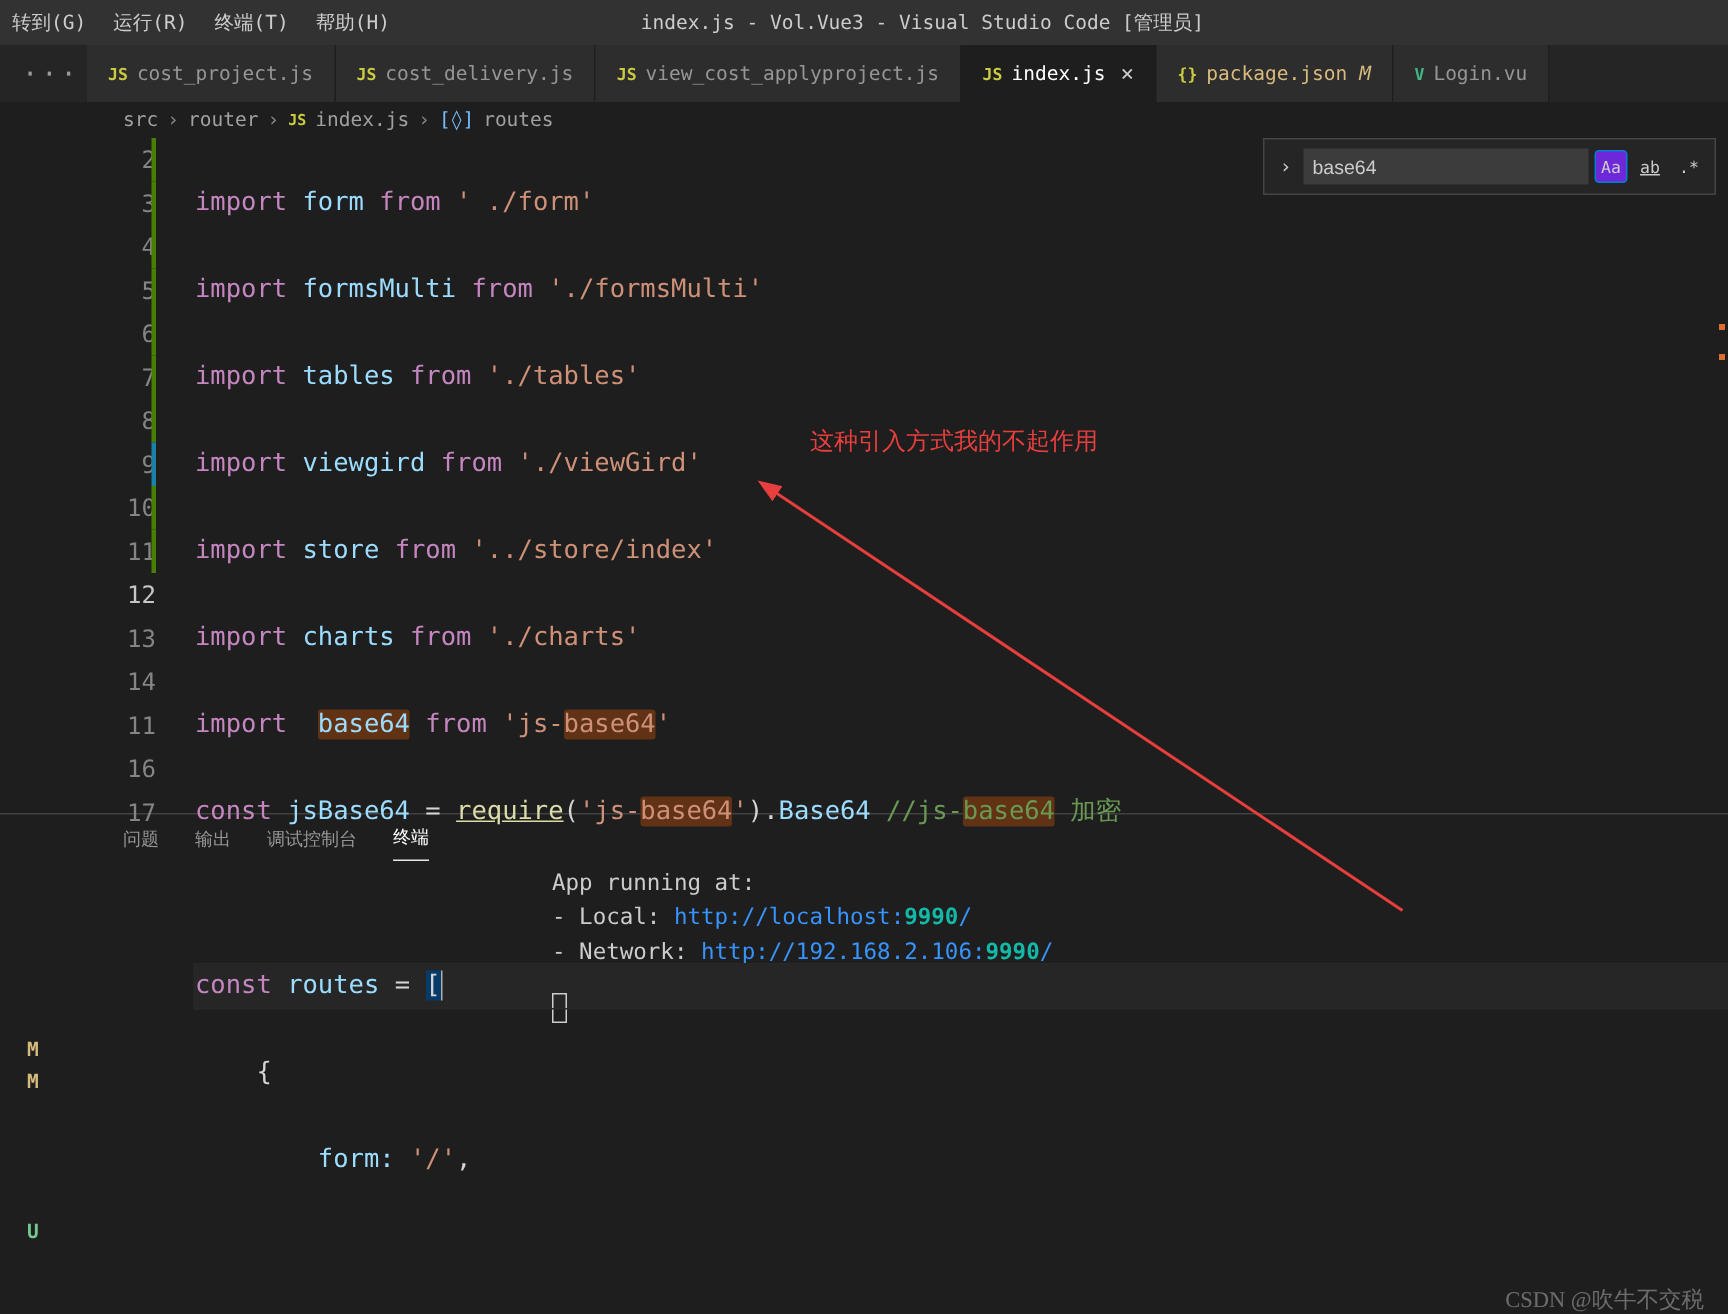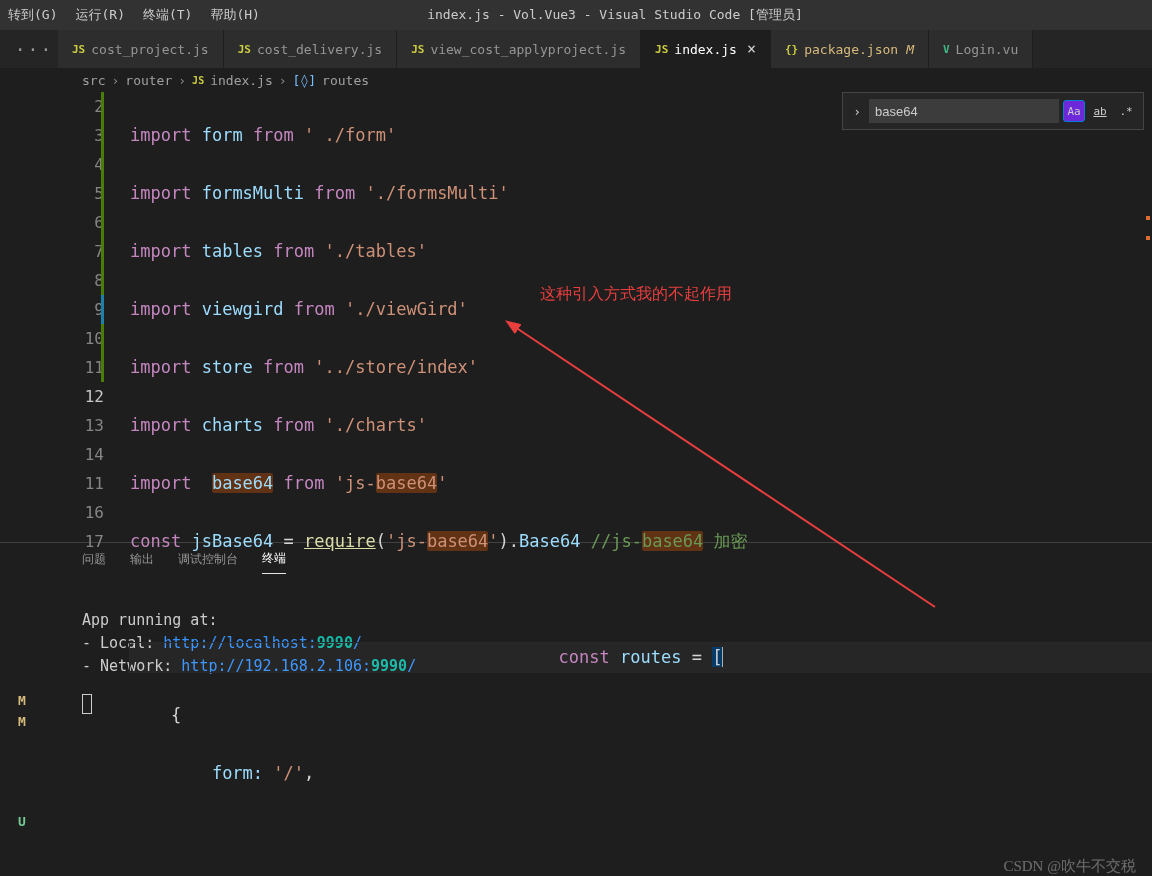--- a/index.html
+++ b/index.html
@@ -64,21 +64,21 @@
 .gutter-col .ln { height: 29px; position: relative; }
 .gutter-col .ln.cur { color: #c6c6c6; }
 .gutter-col .diff { position: absolute; right: 0; top: 0; bottom: 0; width: 3px; background: #487e02; }
 .gutter-col .diff.line9 { background: #1b81a8; }
 .code {
   flex: 1; font-size: 17px; line-height: 29px;
   font-family: Consolas, monospace;
   white-space: pre; padding-top: 0;
 }
 .code .row { height: 29px; }
-.code .row.current { background: rgba(255,255,255,0.04); outline: 1px solid #282828; text-align: center; }
+.code .row.current { background: rgba(255,255,255,0.04); outline: 1px solid #282828; }
 .hl-kw { color: #c586c0; }
 .hl-id { color: #9cdcfe; }
 .hl-fn { color: #dcdcaa; }
 .hl-str { color: #ce9178; }
 .hl-pun { color: #d4d4d4; }
 .hl-cmt { color: #6a9955; }
 .hl-base { background: #613214; border-radius: 2px; }
 .hl-under { text-decoration: underline; }
 .hl-cursor { border-right: 1px solid #aeafad; }
 .annot { position: absolute; color: #e93e3e; font-size: 16px; left: 540px; top: 192px; font-family: "Microsoft YaHei"; }
@@ -98,21 +98,21 @@
 .search-pop .opt {
   width: 22px; height: 22px; display: flex;
   align-items: center; justify-content: center;
   font-size: 11px; color: #ccc; border-radius: 3px;
   cursor: pointer;
 }
 .search-pop .opt.active { background: #6d28d9; border: 1px solid #007fd4; }
 .panel {
   border-top: 1px solid #414141;
   background: #1e1e1e; height: 334px;
-  display: flex; flex-direction: column;
+  display: flex; flex-direction: row;
 }
 .panel-tabs {
   height: 32px; display: flex; align-items: center;
   padding-left: 82px; font-size: 12px; gap: 24px;
   color: #969696;
 }
 .panel-tabs .ptab { cursor: pointer; padding: 6px 0; }
 .panel-tabs .ptab.active { color: #ffffff; border-bottom: 1px solid #e7e7e7; }
 .terminal {
   flex: 1; padding: 34px 0 0 82px;

